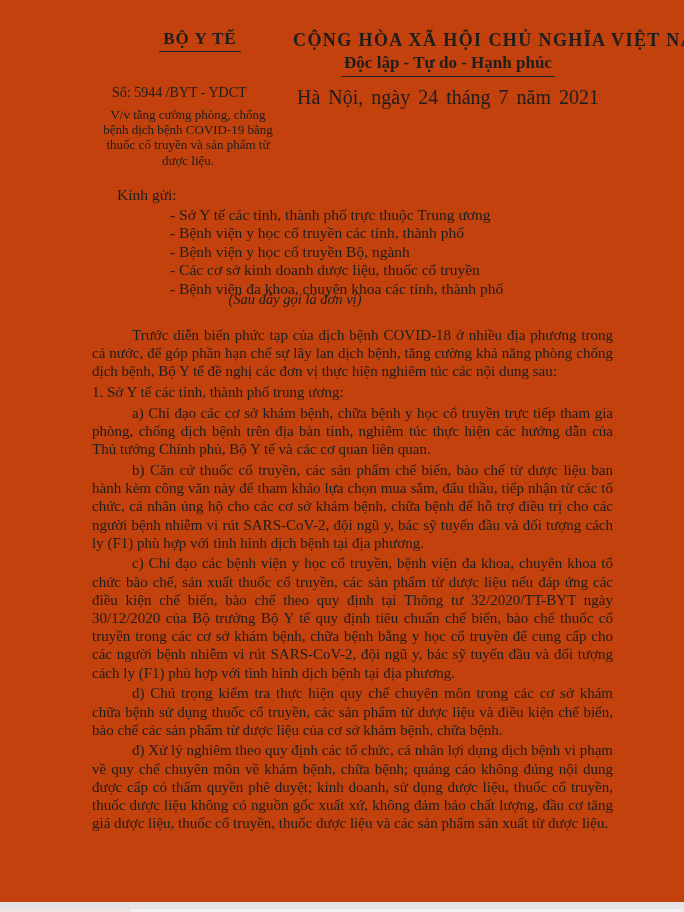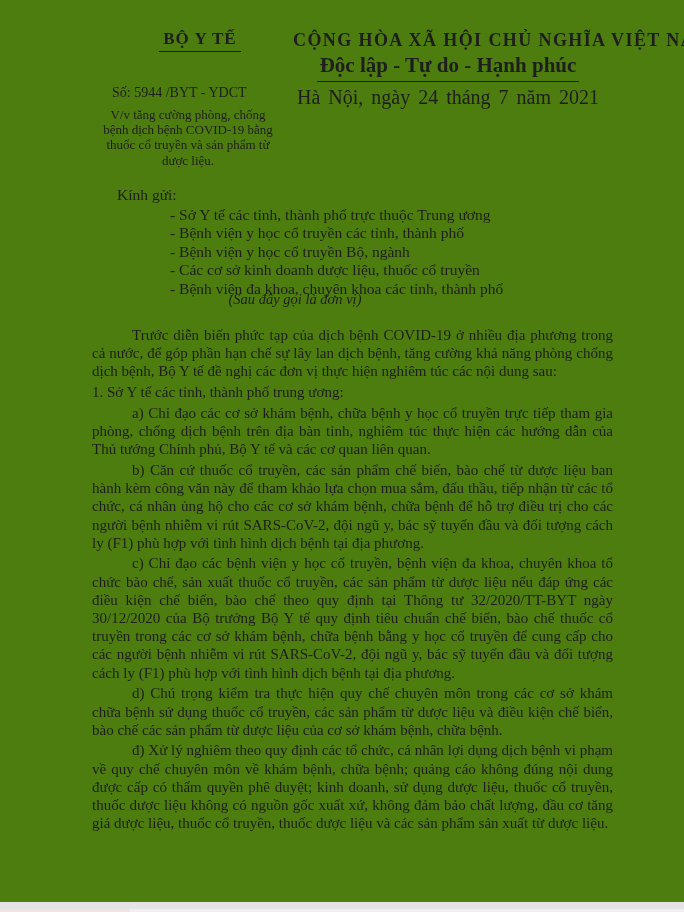--- a/index.html
+++ b/index.html
@@ -4,21 +4,21 @@
 <style>
   html, body {
     margin: 0;
     padding: 0;
     background: #ffffff;
   }
   .page {
     position: relative;
     width: 684px;
     height: 912px;
-    background: #4d7c0f;
+    background: #c2410c;
     overflow: hidden;
     font-family: "Liberation Serif", "DejaVu Serif", serif;
     color: #1e1e1e;
   }
   
   .org-block {
     position: absolute;
     left: 80px; top: 29px;
     width: 240px;
     text-align: center;
@@ -41,21 +41,21 @@
   }
   .motto-wrap {
     position: absolute;
     left: 296px; top: 53px;
     width: 304px;
     text-align: center;
   }
   .motto {
     display: inline-block;
     font-weight: bold;
-    font-size: 21px;
+    font-size: 17px;
     padding: 0 3px 3px 3px;
     border-bottom: 1.6px solid #1e1e1e;
   }
   .doc-number {
     position: absolute;
     left: 112px; top: 85px;
     font-size: 14px;
     white-space: nowrap;
   }
   .doc-subject {
@@ -157,21 +157,21 @@
   <div class="recipient-list">
     <div>- Sở Y tế các tỉnh, thành phố trực thuộc Trung ương</div>
     <div>- Bệnh viện y học cổ truyền các tỉnh, thành phố</div>
     <div>- Bệnh viện y học cổ truyền Bộ, ngành</div>
     <div>- Các cơ sở kinh doanh dược liệu, thuốc cổ truyền</div>
     <div>- Bệnh viện đa khoa, chuyên khoa các tỉnh, thành phố</div>
   </div>
   <div class="recipient-note">(Sau đây gọi là đơn vị)</div>
 
   <div class="body-text">
-    <p>Trước diễn biến phức tạp của dịch bệnh COVID-19 ở nhiều địa phương trong cả nước, để góp phần hạn chế sự lây lan dịch bệnh, tăng cường khả năng phòng chống dịch bệnh, Bộ Y tế đề nghị các đơn vị thực hiện nghiêm túc các nội dung sau:</p>
+    <p>Trước diễn biến phức tạp của dịch bệnh COVID-18 ở nhiều địa phương trong cả nước, để góp phần hạn chế sự lây lan dịch bệnh, tăng cường khả năng phòng chống dịch bệnh, Bộ Y tế đề nghị các đơn vị thực hiện nghiêm túc các nội dung sau:</p>
     <p class="section-title">1. Sở Y tế các tỉnh, thành phố trung ương:</p>
     <p>a) Chỉ đạo các cơ sở khám bệnh, chữa bệnh y học cổ truyền trực tiếp tham gia phòng, chống dịch bệnh trên địa bàn tỉnh, nghiêm túc thực hiện các hướng dẫn của Thủ tướng Chính phủ, Bộ Y tế và các cơ quan liên quan.</p>
     <p>b) Căn cứ thuốc cổ truyền, các sản phẩm chế biến, bào chế từ dược liệu ban hành kèm công văn này để tham khảo lựa chọn mua sắm, đấu thầu, tiếp nhận từ các tổ chức, cá nhân ủng hộ cho các cơ sở khám bệnh, chữa bệnh để hỗ trợ điều trị cho các người bệnh nhiễm vi rút SARS-CoV-2, đội ngũ y, bác sỹ tuyến đầu và đối tượng cách ly (F1) phù hợp với tình hình dịch bệnh tại địa phương.</p>
     <p>c) Chỉ đạo các bệnh viện y học cổ truyền, bệnh viện đa khoa, chuyên khoa tổ chức bào chế, sản xuất thuốc cổ truyền, các sản phẩm từ dược liệu nếu đáp ứng các điều kiện chế biến, bào chế theo quy định tại Thông tư 32/2020/TT-BYT ngày 30/12/2020 của Bộ trưởng Bộ Y tế quy định tiêu chuẩn chế biến, bào chế thuốc cổ truyền trong các cơ sở khám bệnh, chữa bệnh bằng y học cổ truyền để cung cấp cho các người bệnh nhiễm vi rút SARS-CoV-2, đội ngũ y, bác sỹ tuyến đầu và đối tượng cách ly (F1) phù hợp với tình hình dịch bệnh tại địa phương.</p>
     <p>d) Chú trọng kiểm tra thực hiện quy chế chuyên môn trong các cơ sở khám chữa bệnh sử dụng thuốc cổ truyền, các sản phẩm từ dược liệu và điều kiện chế biến, bào chế các sản phẩm từ dược liệu của cơ sở khám bệnh, chữa bệnh.</p>
     <p>đ) Xử lý nghiêm theo quy định các tổ chức, cá nhân lợi dụng dịch bệnh vi phạm về quy chế chuyên môn về khám bệnh, chữa bệnh; quảng cáo không đúng nội dung được cấp có thẩm quyền phê duyệt; kinh doanh, sử dụng dược liệu, thuốc cổ truyền, thuốc dược liệu không có nguồn gốc xuất xứ, không đảm bảo chất lượng, đầu cơ tăng giá dược liệu, thuốc cổ truyền, thuốc dược liệu và các sản phẩm sản xuất từ dược liệu.</p>
   </div>
 
   <div class="bottom-bar"></div>
   <div class="bottom-bar-lower"></div>

